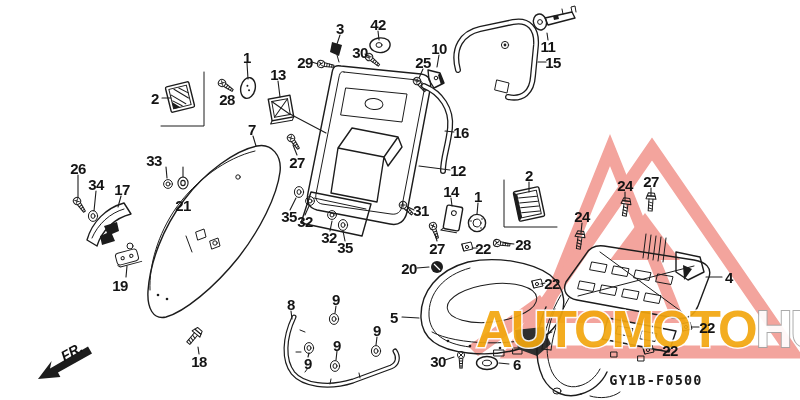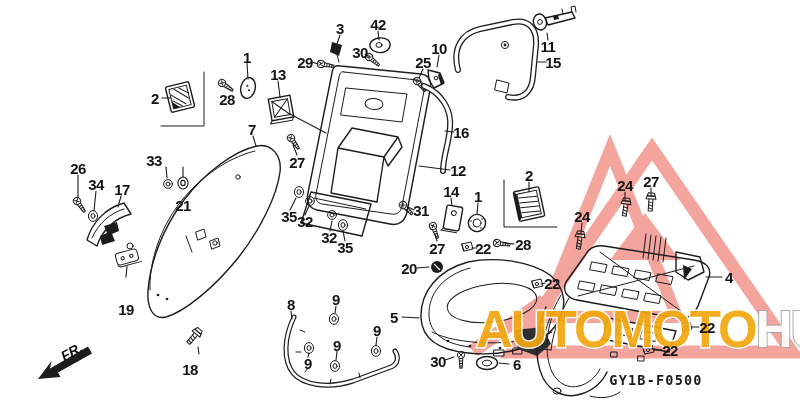--- a/index.html
+++ b/index.html
@@ -340,22 +340,22 @@
       <div class="callout" style="left: 297px; top: 162px;">27</div>
       <div class="callout" style="left: 289px; top: 216px;">35</div>
       <div class="callout" style="left: 305px; top: 221px;">32</div>
       <div class="callout" style="left: 329px; top: 237px;">32</div>
       <div class="callout" style="left: 345px; top: 247px;">35</div>
       <div class="callout" style="left: 421px; top: 210px;">31</div>
       <div class="callout" style="left: 437px; top: 248px;">27</div>
       <div class="callout" style="left: 483px; top: 248px;">22</div>
       <div class="callout" style="left: 523px; top: 244px;">28</div>
       <div class="callout" style="left: 409px; top: 268px; text-align: right;">20</div>
-      <div class="callout" style="left: 126px; top: 285px; margin-top: 24px;">19</div>
-      <div class="callout" style="left: 190px; top: 361px; margin-top: 8px;">18</div>
+      <div class="callout" style="left: 120px; top: 285px;">19</div>
+      <div class="callout" style="left: 199px; top: 361px;">18</div>
       <div class="callout" style="left: 291px; top: 304px;">8</div>
       <div class="callout" style="left: 336px; top: 299px;">9</div>
       <div class="callout" style="left: 377px; top: 330px;">9</div>
       <div class="callout" style="left: 337px; top: 345px;">9</div>
       <div class="callout" style="left: 308px; top: 363px;">9</div>
       <div class="callout" style="left: 394px; top: 317px;">5</div>
       <div class="callout" style="left: 438px; top: 361px;">30</div>
       <div class="callout" style="left: 517px; top: 364px;">6</div>
       <div class="callout" style="left: 625px; top: 185px;">24</div>
       <div class="callout" style="left: 651px; top: 181px;">27</div>

